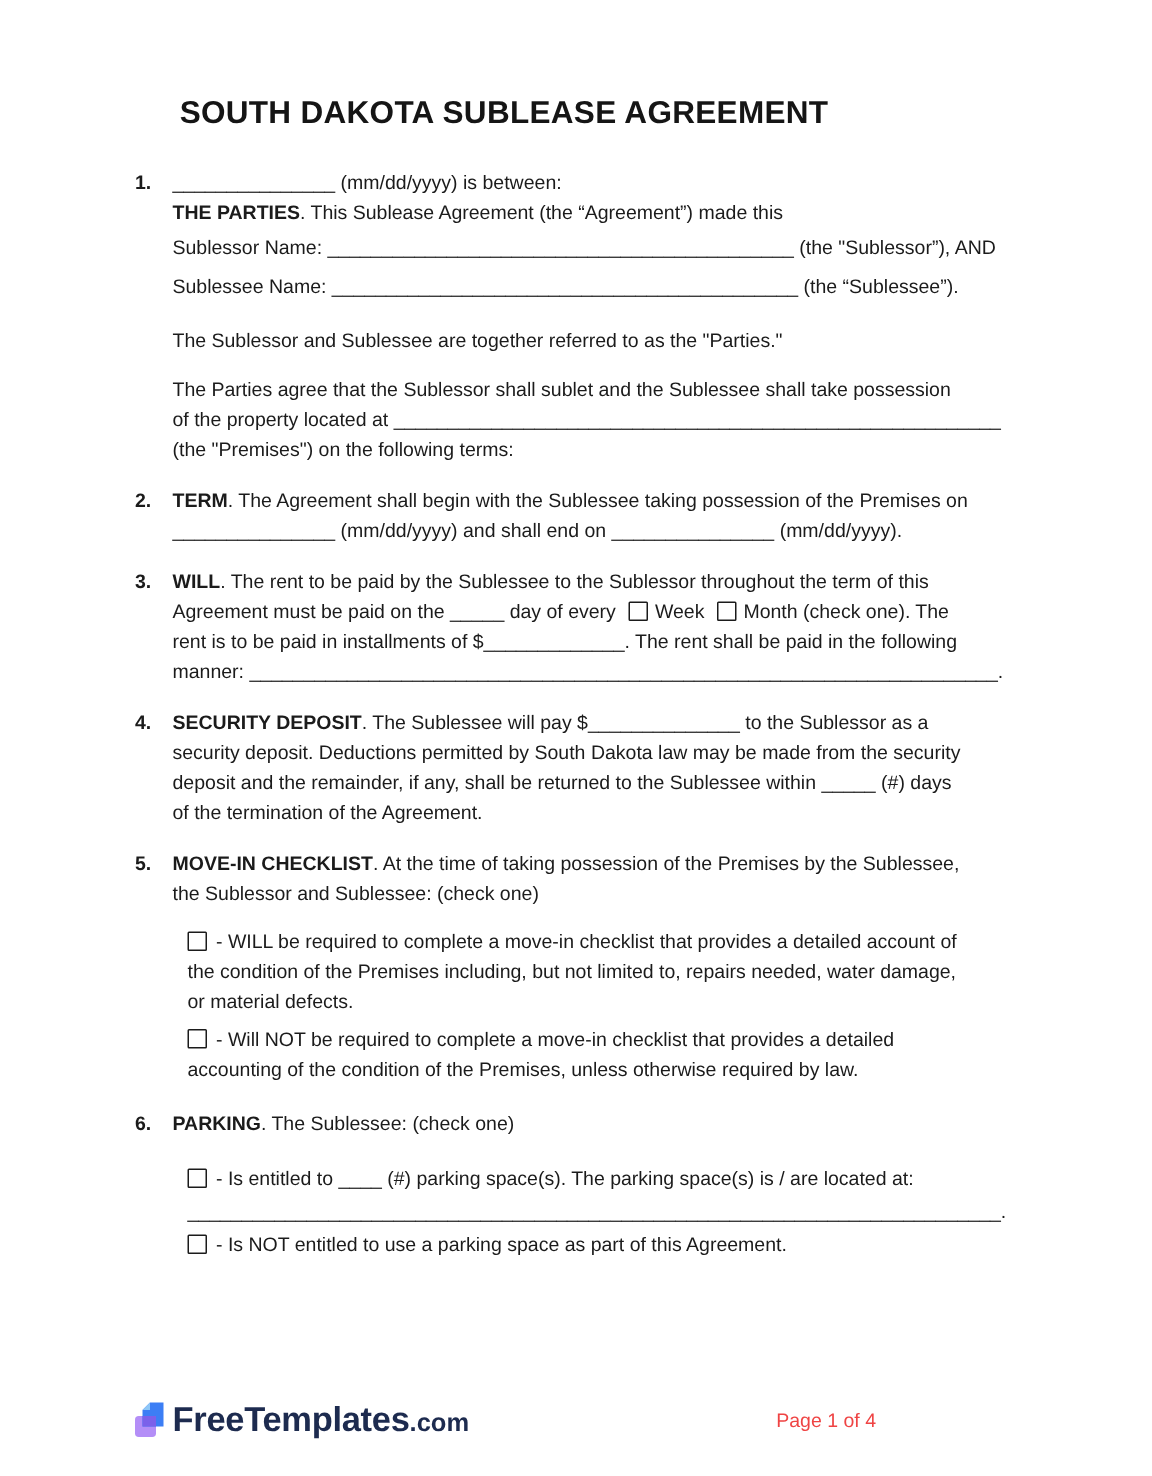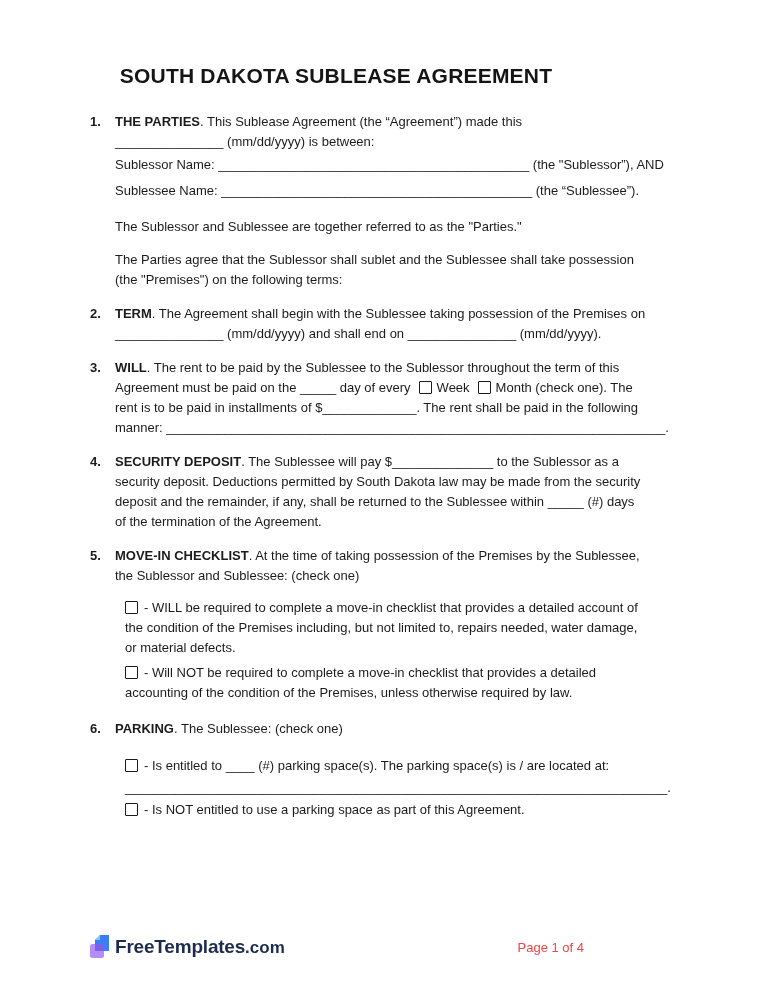--- a/index.html
+++ b/index.html
@@ -50,45 +50,46 @@
     left: 88px;
     right: 88px;
     bottom: 24px;
     display: flex;
     align-items: center;
     justify-content: space-between;
   }
   .brand { display: flex; align-items: center; }
   .brand svg { display: block; margin-right: 5px; }
   .brand-text { display: flex; align-items: baseline; color: #1d2b4f; }
-  .brand-name { font-size: 19px; font-weight: bold; letter-spacing: -0.2px; }
+  .brand-name { font-size: 23px; font-weight: bold; letter-spacing: -0.2px; }
   .brand-tld { font-size: 17px; font-weight: 600; }
   .page-num { font-size: 13px; color: #ef4444; }
 </style>
 </head>
 <body>
 
 <div class="page">
 
   <h1 class="doc-title">SOUTH DAKOTA SUBLEASE AGREEMENT</h1>
 
   <div class="content">
 
     <div class="section">
       <div class="num">1.</div>
       <div class="sbody">
+        <div class="line">_______________ (mm/dd/yyyy) is between:</div>
         <div class="line"><b>THE PARTIES</b><span>. This Sublease Agreement (the “Agreement”) made this</span></div>
-        <div class="line">_______________ (mm/dd/yyyy) is between:</div>
         <div class="names">
           <div class="line">Sublessor Name: ___________________________________________ (the "Sublessor”), AND</div>
           <div class="line">Sublessee Name: ___________________________________________ (the “Sublessee”).</div>
         </div>
         <div class="line mt">The Sublessor and Sublessee are together referred to as the "Parties."</div>
         <div class="mt">
           <div class="line">The Parties agree that the Sublessor shall sublet and the Sublessee shall take possession</div>
+          <div class="line">of the property located at ________________________________________________________</div>
           <div class="line">(the "Premises") on the following terms:</div>
         </div>
       </div>
     </div>
 
     <div class="section">
       <div class="num">2.</div>
       <div class="sbody">
         <div class="line"><b>TERM</b><span>. The Agreement shall begin with the Sublessee taking possession of the Premises on</span></div>
         <div class="line">_______________ (mm/dd/yyyy) and shall end on _______________ (mm/dd/yyyy).</div>

